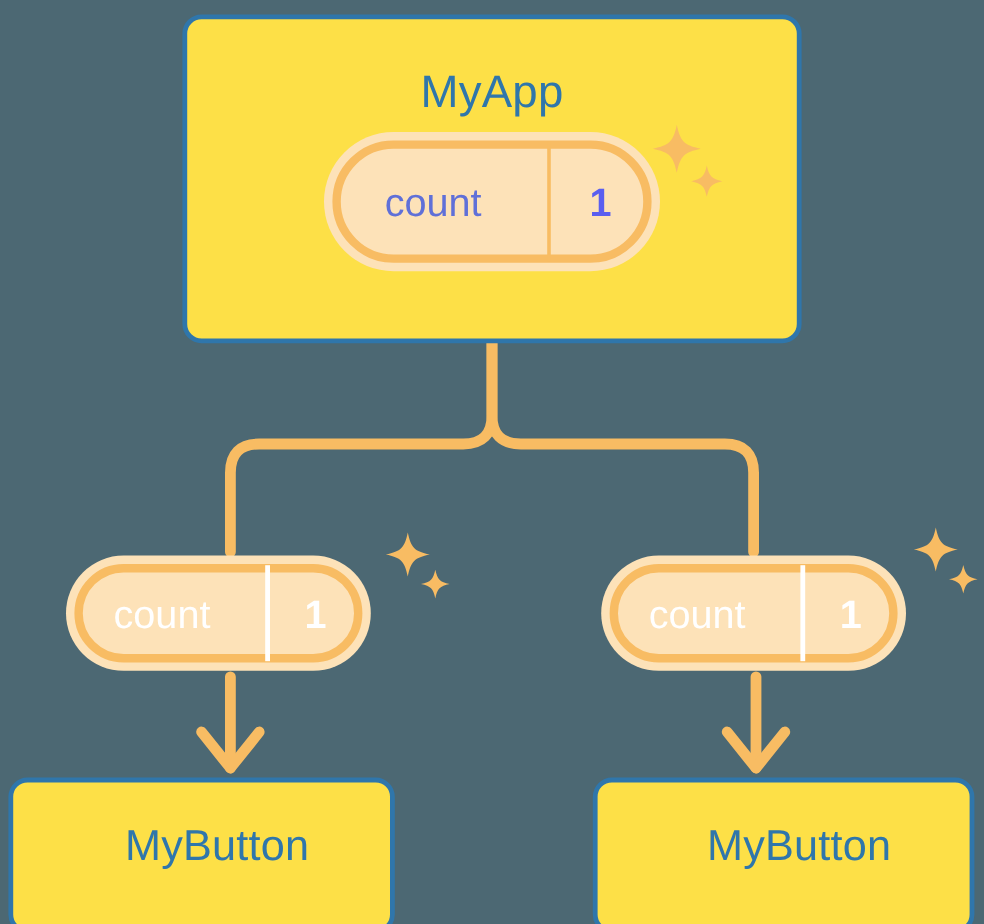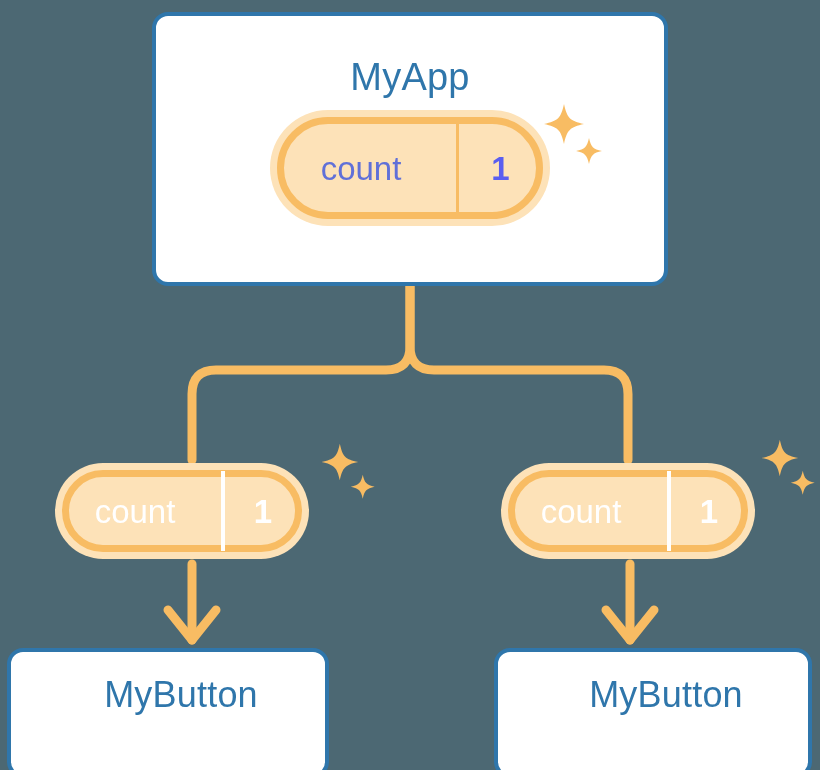--- a/index.html
+++ b/index.html
@@ -7,40 +7,40 @@
     width:820px;height:770px;overflow:hidden;
     background:#4c6873;
     font-family:"Liberation Sans","DejaVu Sans",sans-serif;
     position:relative;
   }
   #stage{position:absolute;left:0;top:0;width:820px;height:770px;}
 
   
   .card{
     position:absolute;
-    background:#ffffff;
+    background:#fde047;
     border:4px solid #2f76ab;
     border-radius:16px;
     box-sizing:border-box;
   }
   #app-card{left:152px;top:12px;width:516px;height:274px;}
   #btn-card-left{left:7px;top:648px;width:322px;height:130px;}
   #btn-card-right{left:494px;top:648px;width:318px;height:130px;}
 
   .card-title{
     position:absolute;left:0;right:0;
     text-align:center;
     color:#2f76ab;
     font-size:38px;
     font-weight:400;
     letter-spacing:.2px;
     white-space:nowrap;
   }
   #app-title{top:40px;}
-  .btn-title{top:22px;font-size:36px;padding-left:26px;}
+  .btn-title{top:32px;font-size:36px;padding-left:26px;}
 
   
   .pill{
     position:absolute;
     box-sizing:border-box;
     border-radius:999px;
     display:flex;
     align-items:stretch;
     gap:20px;
   }

